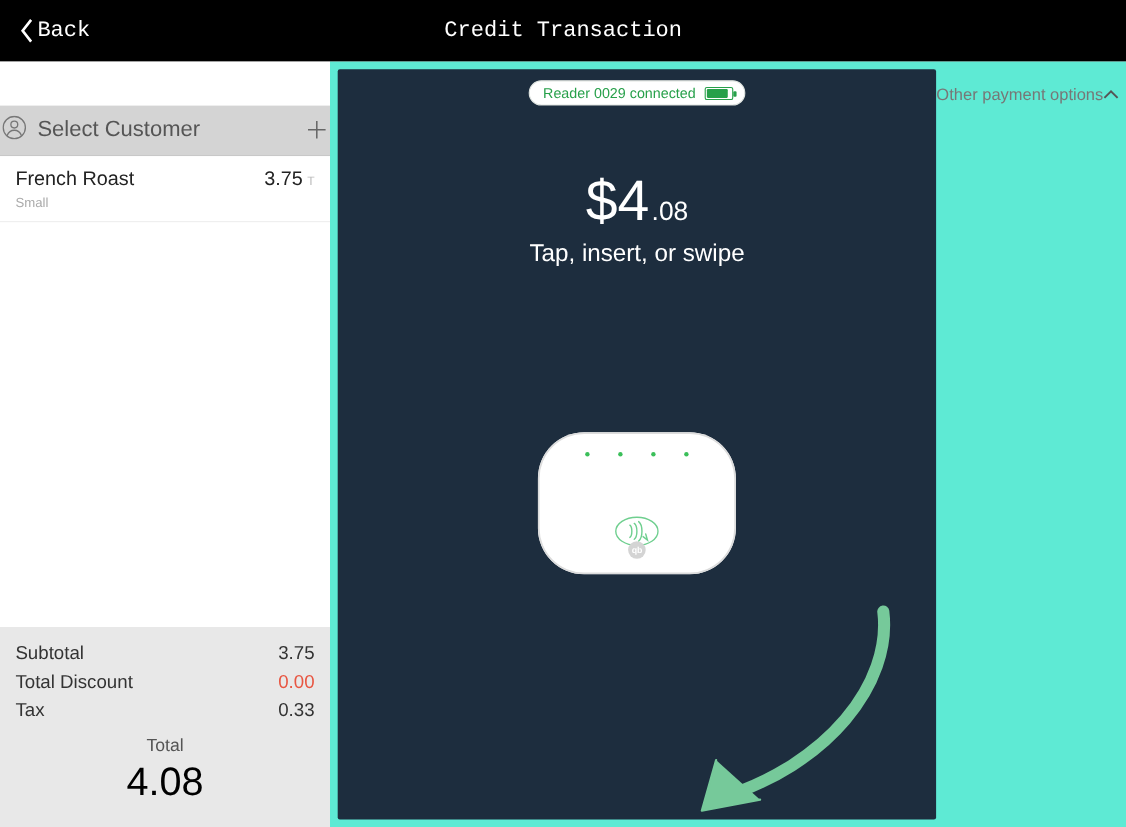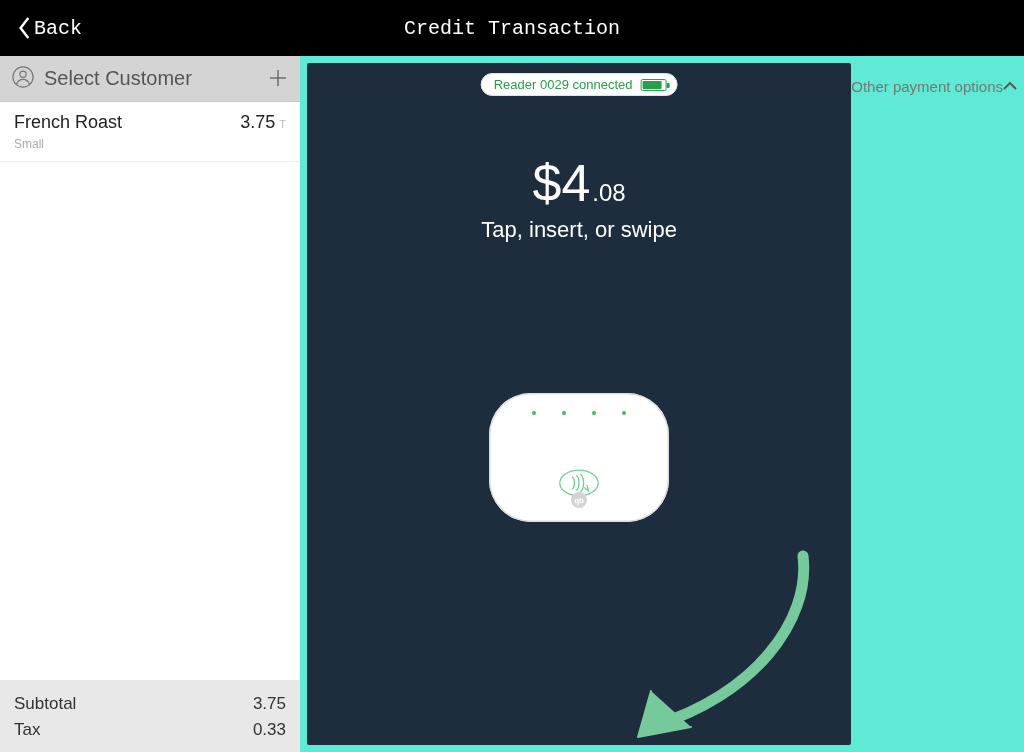--- a/index.html
+++ b/index.html
@@ -7,21 +7,21 @@
   .app { width:1024px; height:752px; position:relative; }
 
   
   .topbar { position:absolute; top:0; left:0; right:0; height:56px; background:#000; color:#fff; display:flex; align-items:center;font-family:Liberation Mono, monospace; }
   .back { display:flex; align-items:center; gap:2px; margin-left:18px; font-size:20px; cursor:pointer; }
   .back svg { width:14px; height:22px; }
   .title { position:absolute; left:0; right:0; text-align:center; font-size:20px; pointer-events:none; }
 
   
   .left { position:absolute; top:56px; left:0; width:300px; bottom:0; background:#fff; display:flex; flex-direction:column; }
-  .cust-row { height:46px; background:#d4d4d4; display:flex; align-items:center; padding:0 12px; color:#555; border-bottom:1px solid #c7c7c7;}
+  .cust-row { height:46px; background:#d4d4d4; display:flex; align-items:center; padding:0 2px; color:#555; border-bottom:1px solid #c7c7c7;margin-top:40px;}
   .cust-row .person-icon { margin-right:10px; }
   .cust-row .label { flex:1; font-size:20px; color:#555; }
   .cust-row .plus { font-size:28px; color:#666; font-weight:300; cursor:pointer; }
 
   .items { flex:1; background:#fff; }
   .item { padding:10px 14px 10px 14px; border-bottom:1px solid #eee; }
   .item-line1 { display:flex; align-items:baseline; }
   .item-name { flex:1; font-size:18px; color:#222; }
   .item-price { font-size:18px; color:#222; }
   .item-tax { font-size:11px; color:#bbb; margin-left:4px; }
@@ -105,22 +105,30 @@
         <div class="item-sub">Small</div>
       </div>
     </div>
 
     <div class="totals">
       <div class="row">
         <span>Subtotal</span>
         <span>3.75</span>
       </div>
       <div class="row">
+        <span>Total Discount</span>
+        <span class="discount">0.00</span>
+      </div>
+      <div class="row">
         <span>Tax</span>
         <span>0.33</span>
+      </div>
+      <div class="grand">
+        <div class="lbl">Total</div>
+        <div class="val">4.08</div>
       </div>
     </div>
   </div>
 
   <div class="right">
     <div class="stage">
 
       <div class="reader-pill">
         <span>Reader 0029 connected</span>
         <span class="battery">

